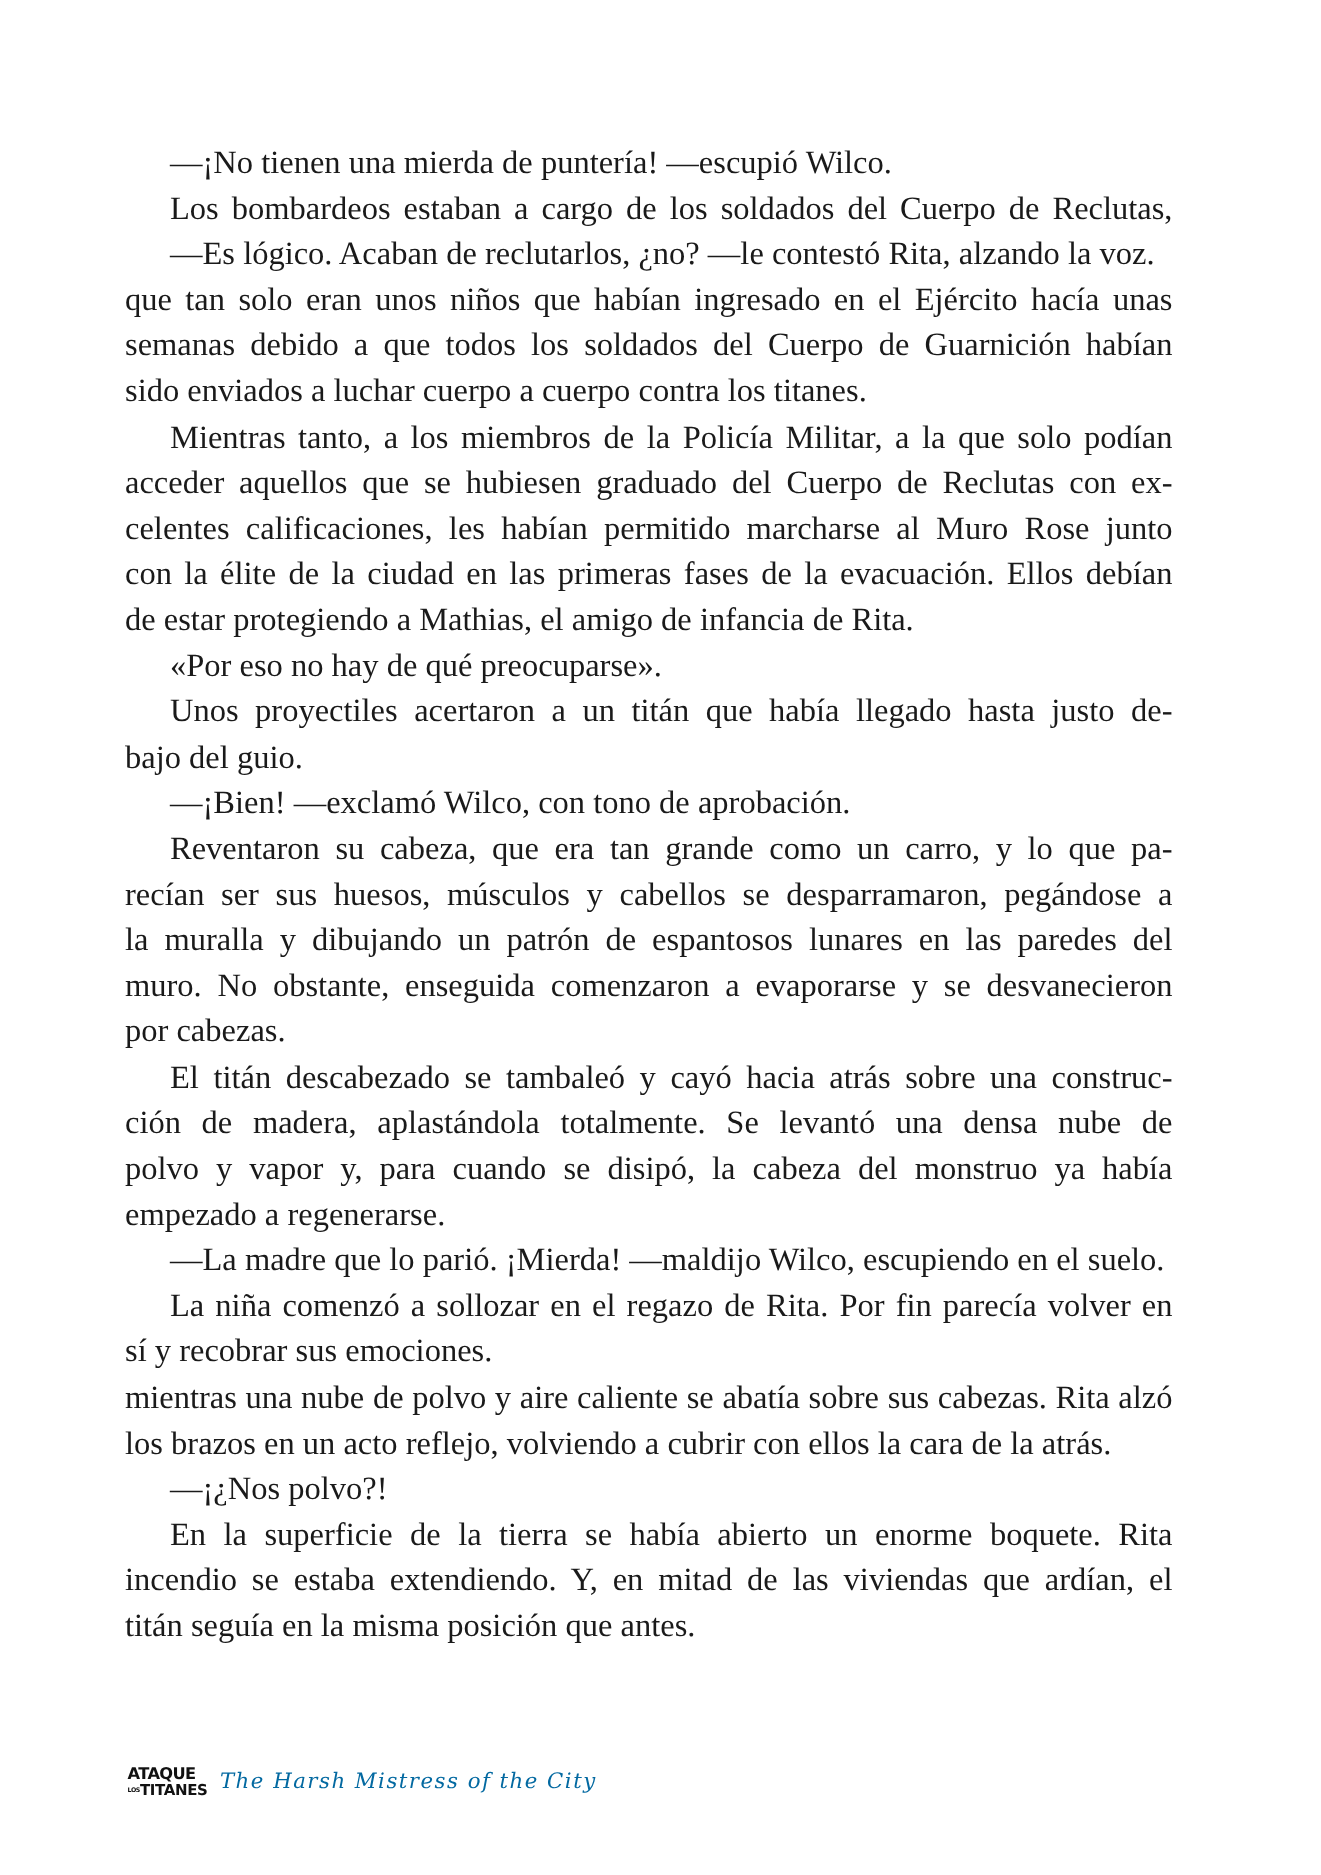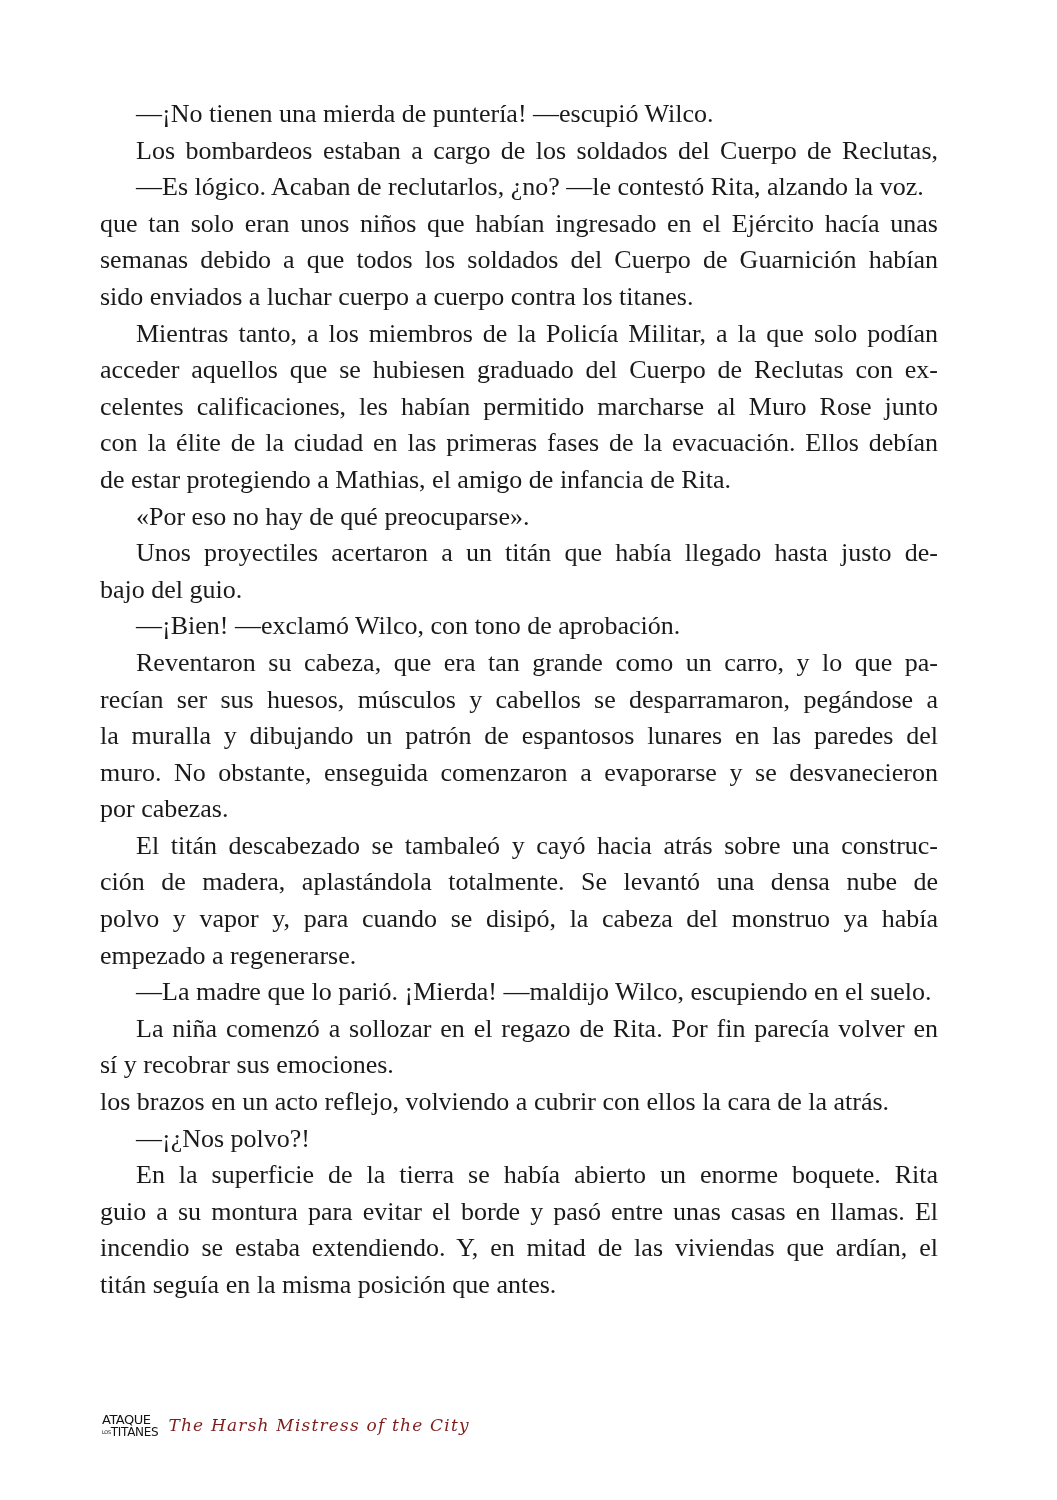--- a/index.html
+++ b/index.html
@@ -2,44 +2,44 @@
 <html><head>
   <meta charset="utf-8">
   <style>
     html, body { margin: 0; padding: 0; background: #ffffff; }
     body { width: 1057px; height: 1500px; position: relative; overflow: hidden; }
     .page {
       position: absolute; left: 0; top: 0; width: 1057px; height: 1500px;
       background: #ffffff; color: #1a1a1a;
     }
     .text-block {
-      position: absolute; left: 100px; top: 96px; width: 838px;
+      position: absolute; left: 100px; top: 112px; width: 838px;
       font-family: "Liberation Serif", "DejaVu Serif", serif;
       font-size: 26px;
       line-height: 36.6px;
     }
     .line {
       display: block; white-space: nowrap; height: 36.6px;
       text-align: justify; text-align-last: justify;
     }
     .line.indent { padding-left: 36px; }
     .line.last { text-align-last: left; }
     .footer {
       position: absolute; left: 102px; top: 1410px; height: 30px;
       display: flex; align-items: center; gap: 10px;
     }
     .logo {
       display: flex; flex-direction: column; line-height: 1;
-      font-family: "DejaVu Sans", sans-serif; font-weight: normal; color: #111;
+      font-family: "DejaVu Sans", sans-serif; font-weight: bold; color: #111;
     }
     .logo .top { font-size: 13px; letter-spacing: -0.5px; }
     .logo .bot { font-size: 12px; letter-spacing: -0.3px; }
     .logo .bot small { font-size: 5px; vertical-align: middle; }
     .footer-title {
-      font-family: "DejaVu Serif", serif; font-size: 17px; color: #7f1d1d;
+      font-family: "DejaVu Serif", serif; font-size: 17px; color: #0369a1;
       letter-spacing: 1.2px; font-style: italic;
     }
   </style>
 </head>
 <body>
 
 <div class="page">
   <div class="text-block" id="text-block">
       <span class="line indent last">—¡No tienen una mierda de puntería! —escupió Wilco.</span>
       <span class="line indent">Los bombardeos estaban a cargo de los soldados del Cuerpo de Reclutas,</span>
@@ -61,24 +61,24 @@
       <span class="line">la muralla y dibujando un patrón de espantosos lunares en las paredes del</span>
       <span class="line">muro. No obstante, enseguida comenzaron a evaporarse y se desvanecieron</span>
       <span class="line last">por cabezas.</span>
       <span class="line indent">El titán descabezado se tambaleó y cayó hacia atrás sobre una construc-</span>
       <span class="line">ción de madera, aplastándola totalmente. Se levantó una densa nube de</span>
       <span class="line">polvo y vapor y, para cuando se disipó, la cabeza del monstruo ya había</span>
       <span class="line last">empezado a regenerarse.</span>
       <span class="line indent last">—La madre que lo parió. ¡Mierda! —maldijo Wilco, escupiendo en el suelo.</span>
       <span class="line indent">La niña comenzó a sollozar en el regazo de Rita. Por fin parecía volver en</span>
       <span class="line last">sí y recobrar sus emociones.</span>
+      <span class="line">mientras una nube de polvo y aire caliente se abatía sobre sus cabezas. Rita alzó</span>
       <span class="line last">los brazos en un acto reflejo, volviendo a cubrir con ellos la cara de la atrás.</span>
       <span class="line indent last">—¡¿Nos polvo?!</span>
       <span class="line indent">En la superficie de la tierra se había abierto un enorme boquete. Rita</span>
-      <span class="line">guio a su montura para evitar el borde y pasó entre unas casas en llamas. El</span>
       <span class="line">incendio se estaba extendiendo. Y, en mitad de las viviendas que ardían, el</span>
       <span class="line last">titán seguía en la misma posición que antes.</span>
     </div>
 
   <div class="footer">
     <div class="logo">
       <span class="top">ATAQUE</span>
       <span class="bot"><small>LOS</small><span>TITANES</span></span>
     </div>
     <span class="footer-title">The Harsh Mistress of the City</span>

